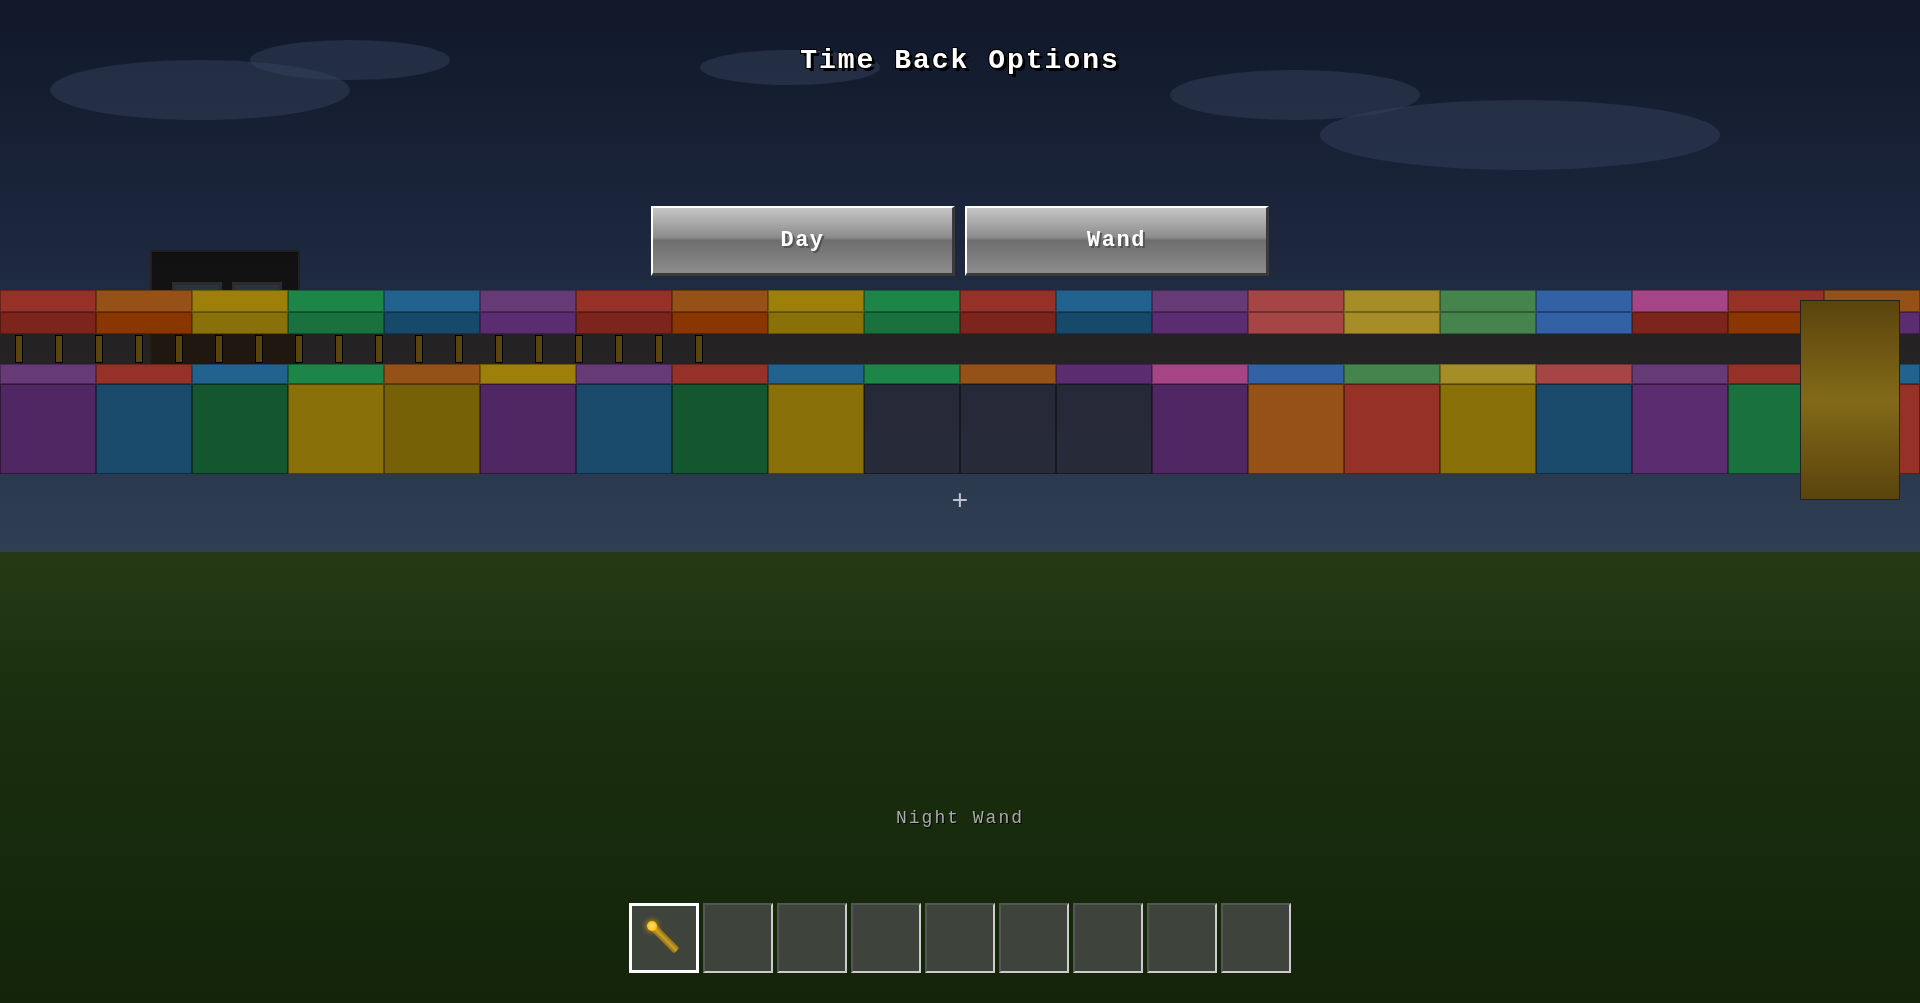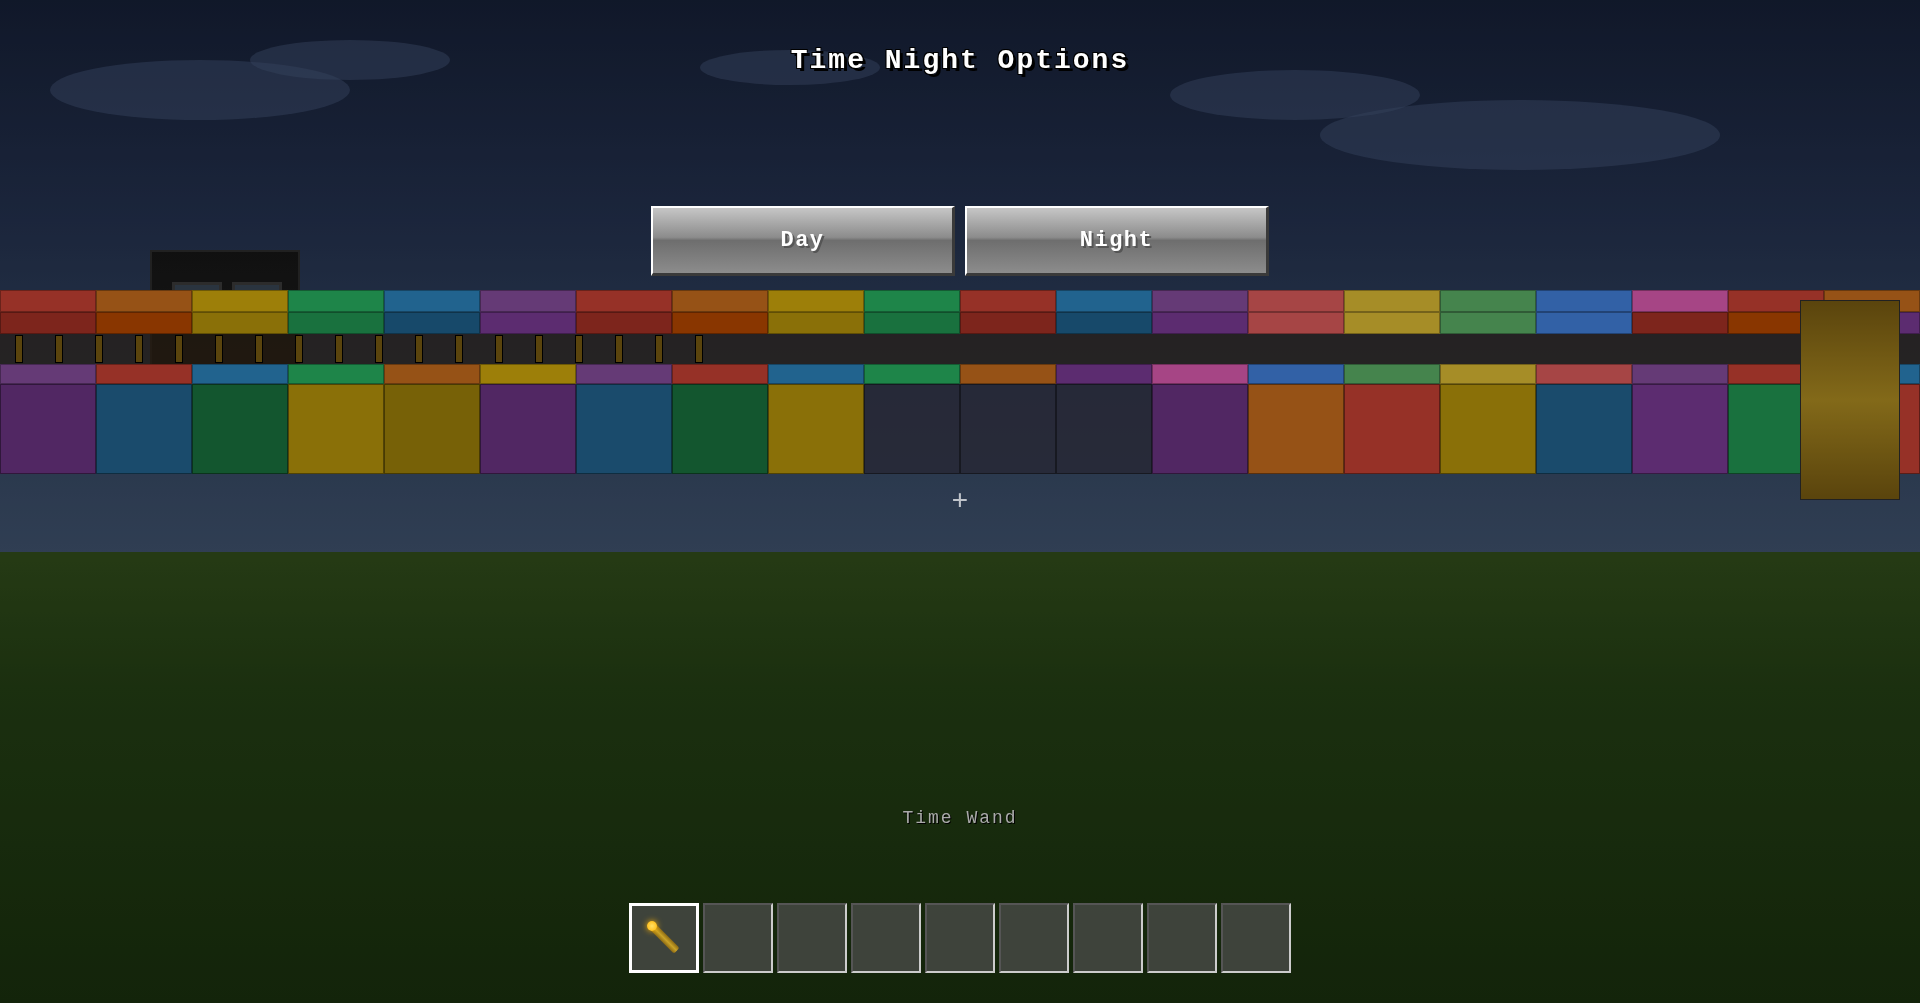--- a/index.html
+++ b/index.html
@@ -385,34 +385,34 @@
     </div>
   </div>
 
   <div class="right-structure"></div>
 
   <div class="overlay"></div>
 </div>
 
 <div class="ui-layer">
 
-  <h1 class="menu-title">Time Night Options</h1>
+  <h1 class="menu-title">Time Back Options</h1>
 
   <div class="buttons-container">
 
     <div class="buttons-row">
       <button class="mc-button-half">Day</button>
-      <button class="mc-button-half">Night</button>
+      <button class="mc-button-half">Wand</button>
     </div>
   </div>
 </div>
 
 <div class="crosshair">+</div>
 
-<div class="item-name">Time  Wand</div>
+<div class="item-name">Night  Wand</div>
 
 <div class="hotbar">
   <div class="hotbar-slot active">
 
     <div class="wand-icon">
       <div class="wand-stick"></div>
       <div class="wand-tip"></div>
     </div>
   </div>
   <div class="hotbar-slot"></div>

